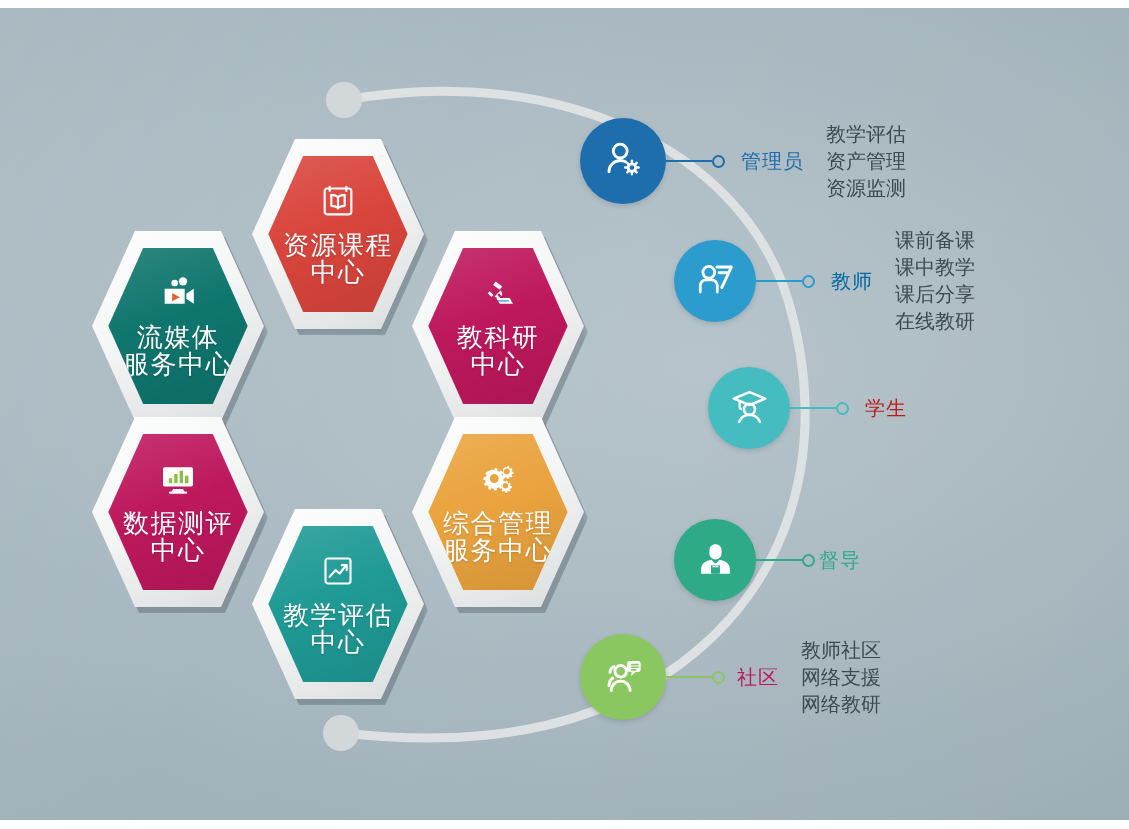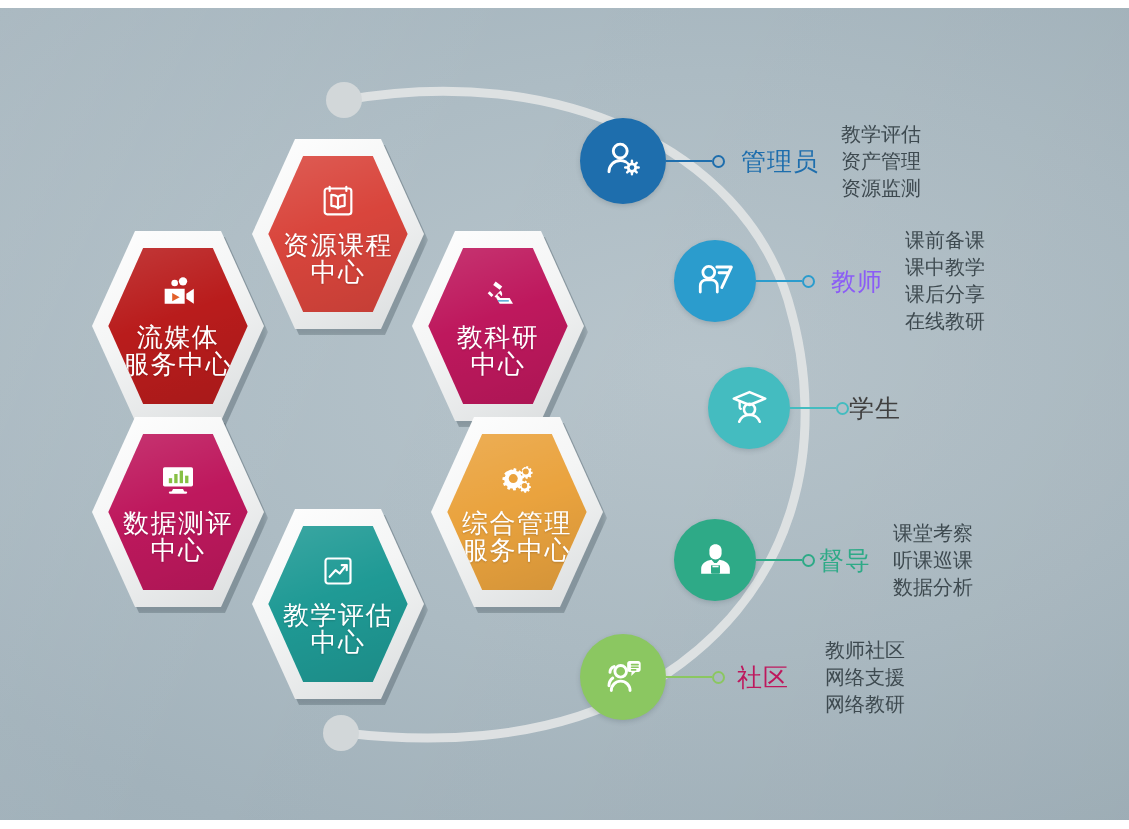--- a/index.html
+++ b/index.html
@@ -70,21 +70,21 @@
     flex:0 0 auto;
   }
   .role-connector{position:relative;display:flex;align-items:center;flex:0 0 auto;}
   .role-line{height:2px;display:block;}
   .role-dot{
     width:13px;height:13px;border-radius:50%;
     border:2px solid currentColor;background:transparent;
     box-sizing:border-box;flex:0 0 auto;
   }
   .role-name{
-    font-size:25px;letter-spacing:1px;white-space:nowrap;
+    font-size:20px;letter-spacing:1px;white-space:nowrap;
     font-family:Liberation Serif, serif;
     flex:0 0 auto;
   }
   .role-items{
     font-size:20px;line-height:27px;color:#3e4a50;white-space:pre-line;
     font-family:"DejaVu Sans","Liberation Sans",sans-serif;
     flex:0 0 auto;
   }
 </style>
 </head>
@@ -110,21 +110,21 @@
         <path d="M14 7v5M34 7v5"></path>
         <path d="M24 19v14M24 19c-2.4-1.7-5-2.4-8-2.4v13.2c3 0 5.6.8 8 2.4 2.4-1.6 5-2.4 8-2.4V16.6c-3 0-5.6.7-8 2.4z"></path>
             </svg></span>
        <span class="hex-label">资源课程
 中心</span>
      </div>
       </div>
       <div class="hex-wrap" style="left: 92px; top: 228px; width: 172px; height: 196px;">
         <div class="hex-shadow"></div>
      <div class="hex-frame"></div>
-     <div class="hex-face" style="background:#b91c1c;">
+     <div class="hex-face" style="background:#0f766e;">
        <span class="hex-ico"><svg width="40" height="40" viewBox="0 0 48 48" fill="#fff">
               <circle cx="20" cy="12" r="4"></circle>
               <circle cx="30" cy="10" r="5"></circle>
         <path d="M8 19h24v18H8z" rx="2"></path>
         <path d="M34 25l9-6v18l-9-6z"></path>
         <path d="M17 24l9 5-9 5z" fill="#e2602a"></path>
             </svg></span>
        <span class="hex-label">流媒体
 服务中心</span>
      </div>
@@ -154,21 +154,21 @@
         <rect x="13" y="39" width="22" height="2.6" rx="1.3"></rect>
         <rect x="13" y="23" width="4" height="6" fill="#87c045"></rect>
         <rect x="19.5" y="18" width="4" height="11" fill="#87c045"></rect>
         <rect x="26" y="14" width="4" height="15" fill="#87c045"></rect>
         <rect x="32.5" y="20" width="4" height="9" fill="#87c045"></rect>
             </svg></span>
        <span class="hex-label">数据测评
 中心</span>
      </div>
       </div>
-      <div class="hex-wrap" style="left: 431px; top: 414px; width: 172px; height: 196px;">
+      <div class="hex-wrap" style="left: 412px; top: 414px; width: 172px; height: 196px;">
         <div class="hex-shadow"></div>
      <div class="hex-frame"></div>
      <div class="hex-face" style="background:#eaa33e;">
        <span class="hex-ico"><svg width="40" height="40" viewBox="0 0 48 48" fill="#fff">
         <path d="M17 12.5l2.4.7.9-2.3 3 .9-.2 2.5 2.3 1.1 1.7-1.8 2.3 2.1-1.2 2.2 1.3 2.2 2.4-.5.9 3-2.2 1.1-.1 2.6 2.3.8-.9 3-2.5-.3-1.4 2.1 1.3 2.1-2.6 1.7-1.8-1.7-2.3 1 .1 2.5-3.1.3-.9-2.3-2.5-.4-1.4 2.1-2.7-1.5.6-2.4-1.8-1.8-2.4.8-1.3-2.8 2-1.5-.4-2.5-2.4-.6.4-3.1 2.5-.1 1-2.3-1.6-1.9 2.2-2.2z"></path>
         <circle cx="19.5" cy="23.5" r="5.4" fill="#eaa33e"></circle>
         <path d="M33 9.5l1.7.3.9-1.5 2 .8-.3 1.7 1.4.9 1.4-1 1.4 1.6-1 1.4.5 1.6 1.7.1v2.2l-1.7.4-.6 1.6 1 1.3-1.6 1.5-1.4-1-1.5.6-.1 1.7-2.2.1-.5-1.7-1.6-.6-1.3 1.1-1.6-1.5 1-1.4-.6-1.6-1.7-.2.1-2.2 1.7-.4.6-1.6-1-1.3z"></path>
         <circle cx="34.6" cy="15" r="3.5" fill="#eaa33e"></circle>
         <path d="M31.5 27l1.6.3.8-1.5 1.9.8-.3 1.6 1.3.9 1.3-1 1.3 1.6-.9 1.3.5 1.5 1.6.1v2.1l-1.6.4-.6 1.5.9 1.2-1.5 1.4-1.3-.9-1.4.6-.1 1.6-2.1.1-.5-1.6-1.5-.6-1.2 1-1.5-1.4.9-1.3-.6-1.5-1.6-.2.1-2.1 1.6-.4.6-1.5-.9-1.2z"></path>
         <circle cx="33" cy="32.2" r="3.3" fill="#eaa33e"></circle>
@@ -217,74 +217,71 @@
               <circle cx="16.5" cy="16" r="6.6" stroke-width="3.1"></circle>
         <path d="M7 38V31c0-3.6 3-6.6 6.6-6.6h5.8c3.6 0 6.6 3 6.6 6.6v7" stroke-width="3.1"></path>
         <path d="M25.5 10h16M28 16.4h10" stroke-width="3.2"></path>
         <path d="M41.5 10.5L31 33" stroke-width="3.2"></path>
             </svg></span>
      </div>
      <div class="role-connector" style="color:#2b9ccd;">
        <span class="role-line" style="width:46px;background:#2b9ccd;"></span>
        <span class="role-dot"></span>
      </div>
-     <div class="role-name" style="color:#8b5cf6;margin-left:16px;">教师</div>
+     <div class="role-name" style="color:#0369a1;margin-left:16px;">教师</div>
      <div class="role-items" style="margin-left:22px;text-align:center;">课前备课
 课中教学
 课后分享
 在线教研</div>
       </div>
       <div class="role" style="left: 708px; top: 367px;">
         <div class="role-circle" style="width:82px;height:82px;background:#44bcc0;">
        <span><svg width="43" height="43" viewBox="0 0 48 48" fill="none" stroke="#fff" stroke-width="2.6" stroke-linecap="round" stroke-linejoin="round">
               <path d="M24 8L6.5 15.2 24 22.4 41.5 15.2z" stroke-width="2.9"></path>
         <path d="M13 18.5v6.2c0 .9.5 1.6 1.3 1.9" stroke-width="2.6"></path>
         <circle cx="24" cy="27.2" r="6.2" stroke-width="2.9"></circle>
         <path d="M12.5 41c2-4.8 6.4-7.8 11.5-7.8S33.5 36.2 35.5 41" stroke-width="2.9"></path>
             </svg></span>
      </div>
      <div class="role-connector" style="color:#44bcc0;">
        <span class="role-line" style="width:46px;background:#44bcc0;"></span>
        <span class="role-dot"></span>
      </div>
-     <div class="role-name" style="color:#404040;">学生</div>
+     <div class="role-name" style="color:#b91c1c;margin-left:16px;">学生</div>
       </div>
       <div class="role" style="left: 674px; top: 519px;">
         <div class="role-circle" style="width:82px;height:82px;background:#2eaa87;">
        <span><svg width="43" height="43" viewBox="0 0 48 48" fill="#fff">
               <path d="M24 8c4 0 6.8 2.8 6.8 6.8v3.4c0 4-2.8 6.8-6.8 6.8s-6.8-2.8-6.8-6.8v-3.4C17.2 10.8 20 8 24 8z"></path>
         <path d="M19.6 25.5l4.4 5.3 4.4-5.3c6.6.9 11.6 4.9 11.6 9.9V41H8v-5.6c0-5 5-9 11.6-9.9z"></path>
         <rect x="19" y="30.5" width="10" height="10.5" rx="1.2" fill="#2eaa87"></rect>
         <rect x="20.6" y="32" width="6.8" height="1.8" fill="#fff"></rect>
         <rect x="17.6" y="29" width="12.8" height="2.4" rx="1.2" fill="#fff"></rect>
             </svg></span>
      </div>
      <div class="role-connector" style="color:#2eaa87;">
        <span class="role-line" style="width:46px;background:#2eaa87;"></span>
        <span class="role-dot"></span>
      </div>
      <div class="role-name" style="color:#2eaa87;margin-left:4px;">督导</div>
-     <div class="role-items" style="margin-left:22px;text-align:right;">课堂考察
-听课巡课
-数据分析</div>
       </div>
       <div class="role" style="left: 580px; top: 634px;">
         <div class="role-circle" style="width:86px;height:86px;background:#8bc761;">
        <span><svg width="45" height="45" viewBox="0 0 48 48" fill="none" stroke="#fff" stroke-width="2.6" stroke-linecap="round" stroke-linejoin="round">
               <circle cx="21" cy="19.5" r="6.2" stroke-width="3.1"></circle>
         <path d="M11 40c0-5.5 4.5-10 10-10s10 4.5 10 10" stroke-width="3.1"></path>
         <path d="M14 14.5c-2.6.9-4.4 3.3-4.4 6.2M8.5 35c0-3.4 1.6-6.4 4.1-8.3" stroke-width="3.1"></path>
         <path d="M30.5 8.5h9.2c1.4 0 2.6 1.1 2.6 2.6v6.6c0 1.4-1.2 2.6-2.6 2.6h-3l-4.4 4.1.3-4.1h-2.1c-1.4 0-2.6-1.2-2.6-2.6v-6.6c0-1.5 1.2-2.6 2.6-2.6z" fill="#fff" stroke="none"></path>
         <path d="M32.6 12.4h7M32.6 15.2h7M32.6 18h4.4" stroke="#8bc761" stroke-width="1.7"></path>
             </svg></span>
      </div>
      <div class="role-connector" style="color:#8bc761;">
        <span class="role-line" style="width:46px;background:#8bc761;"></span>
        <span class="role-dot"></span>
      </div>
      <div class="role-name" style="color:#be185d;margin-left:12px;">社区</div>
-     <div class="role-items" style="margin-left:36px;text-align:right;">教师社区
+     <div class="role-items" style="margin-left:22px;text-align:right;">教师社区
 网络支援
 网络教研</div>
       </div>
     </div>
 
 </div>
 
 </body></html>

